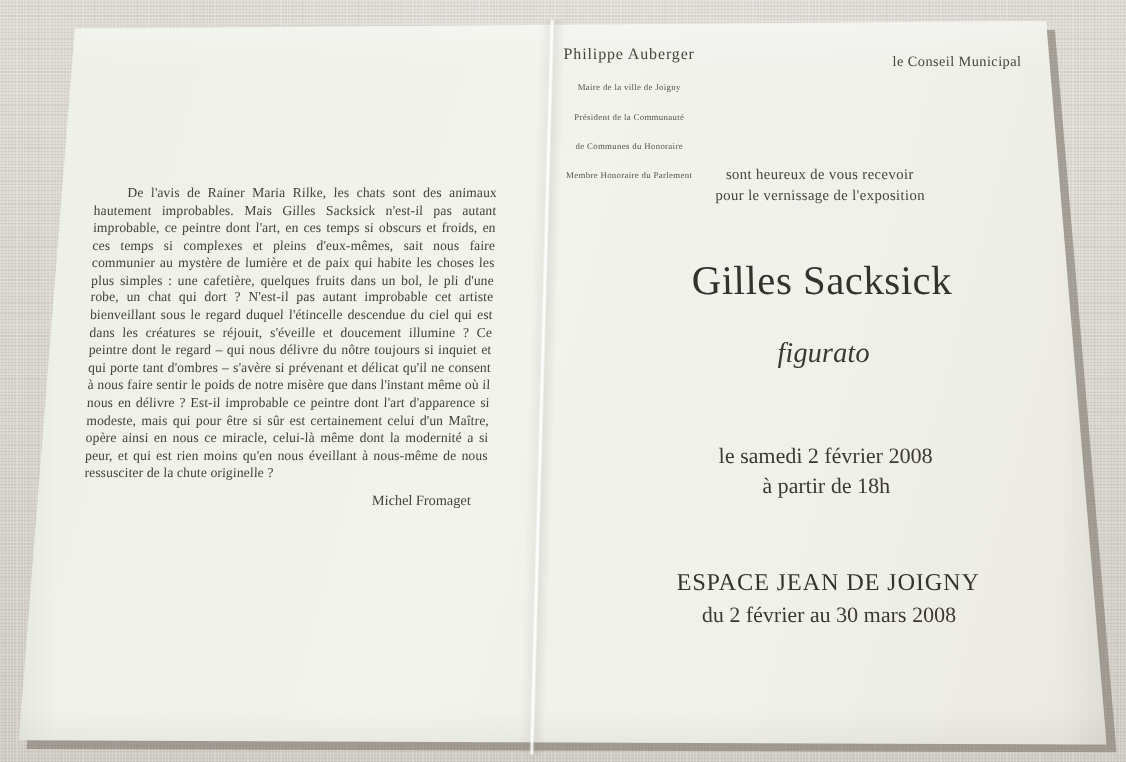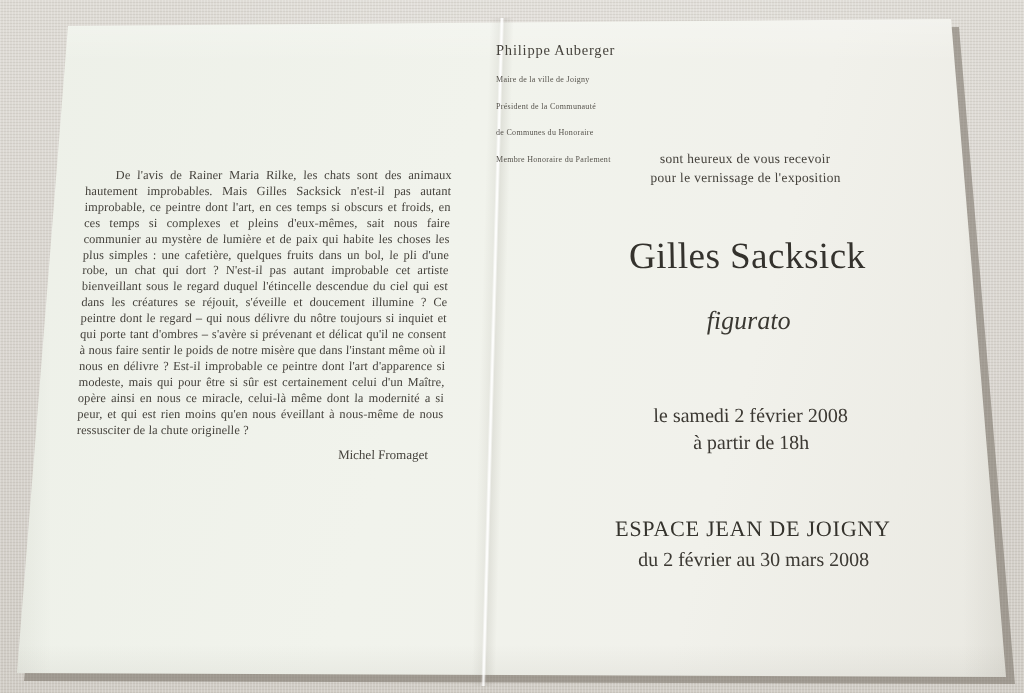--- a/index.html
+++ b/index.html
@@ -83,21 +83,22 @@
     margin-top: 9px;
     padding-right: 14px;
     text-align: right;
     font-size: 13px;
     color: #44413b;
   }
 
   
   .host-block {
     position: absolute;
-    left: 496px; top: 42px; width: 200px;
+    left: 472px; top: 42px; width: 200px;
+    text-align: center;
   }
   .host-name { font-size: 14.5px; letter-spacing: 0.8px; color: #46433d; }
   .host-title { font-size: 8px; line-height: 10.5px; letter-spacing: 0.3px; color: #55524b; margin-top: 16px; }
   .host-titles { margin-top: 4px; }
   .co-host {
     position: absolute;
     left: 760px; top: 48px; width: 220px;
     text-align: center;
     font-size: 13px; letter-spacing: 0.4px;
     color: #46433d;
@@ -158,20 +159,21 @@
     <div class="host-block">
       <div class="host-name">Philippe Auberger</div>
       <div class="host-titles">
         <div class="host-title">Maire de la ville de Joigny</div>
         <div class="host-title">Président de la Communauté</div>
         <div class="host-title">de Communes du Honoraire</div>
         <div class="host-title">Membre Honoraire du Parlement</div>
       </div>
     </div>
 
+    <div class="co-host">le Conseil Municipal</div>
 
     <div class="right-column">
       <div class="invitation-line">sont heureux de vous recevoir</div>
       <div class="invitation-line">pour le vernissage de l'exposition</div>
 
       <div class="artist-name">Gilles Sacksick</div>
 
       <div class="exhibition-title">figurato</div>
 
       <div class="opening">

